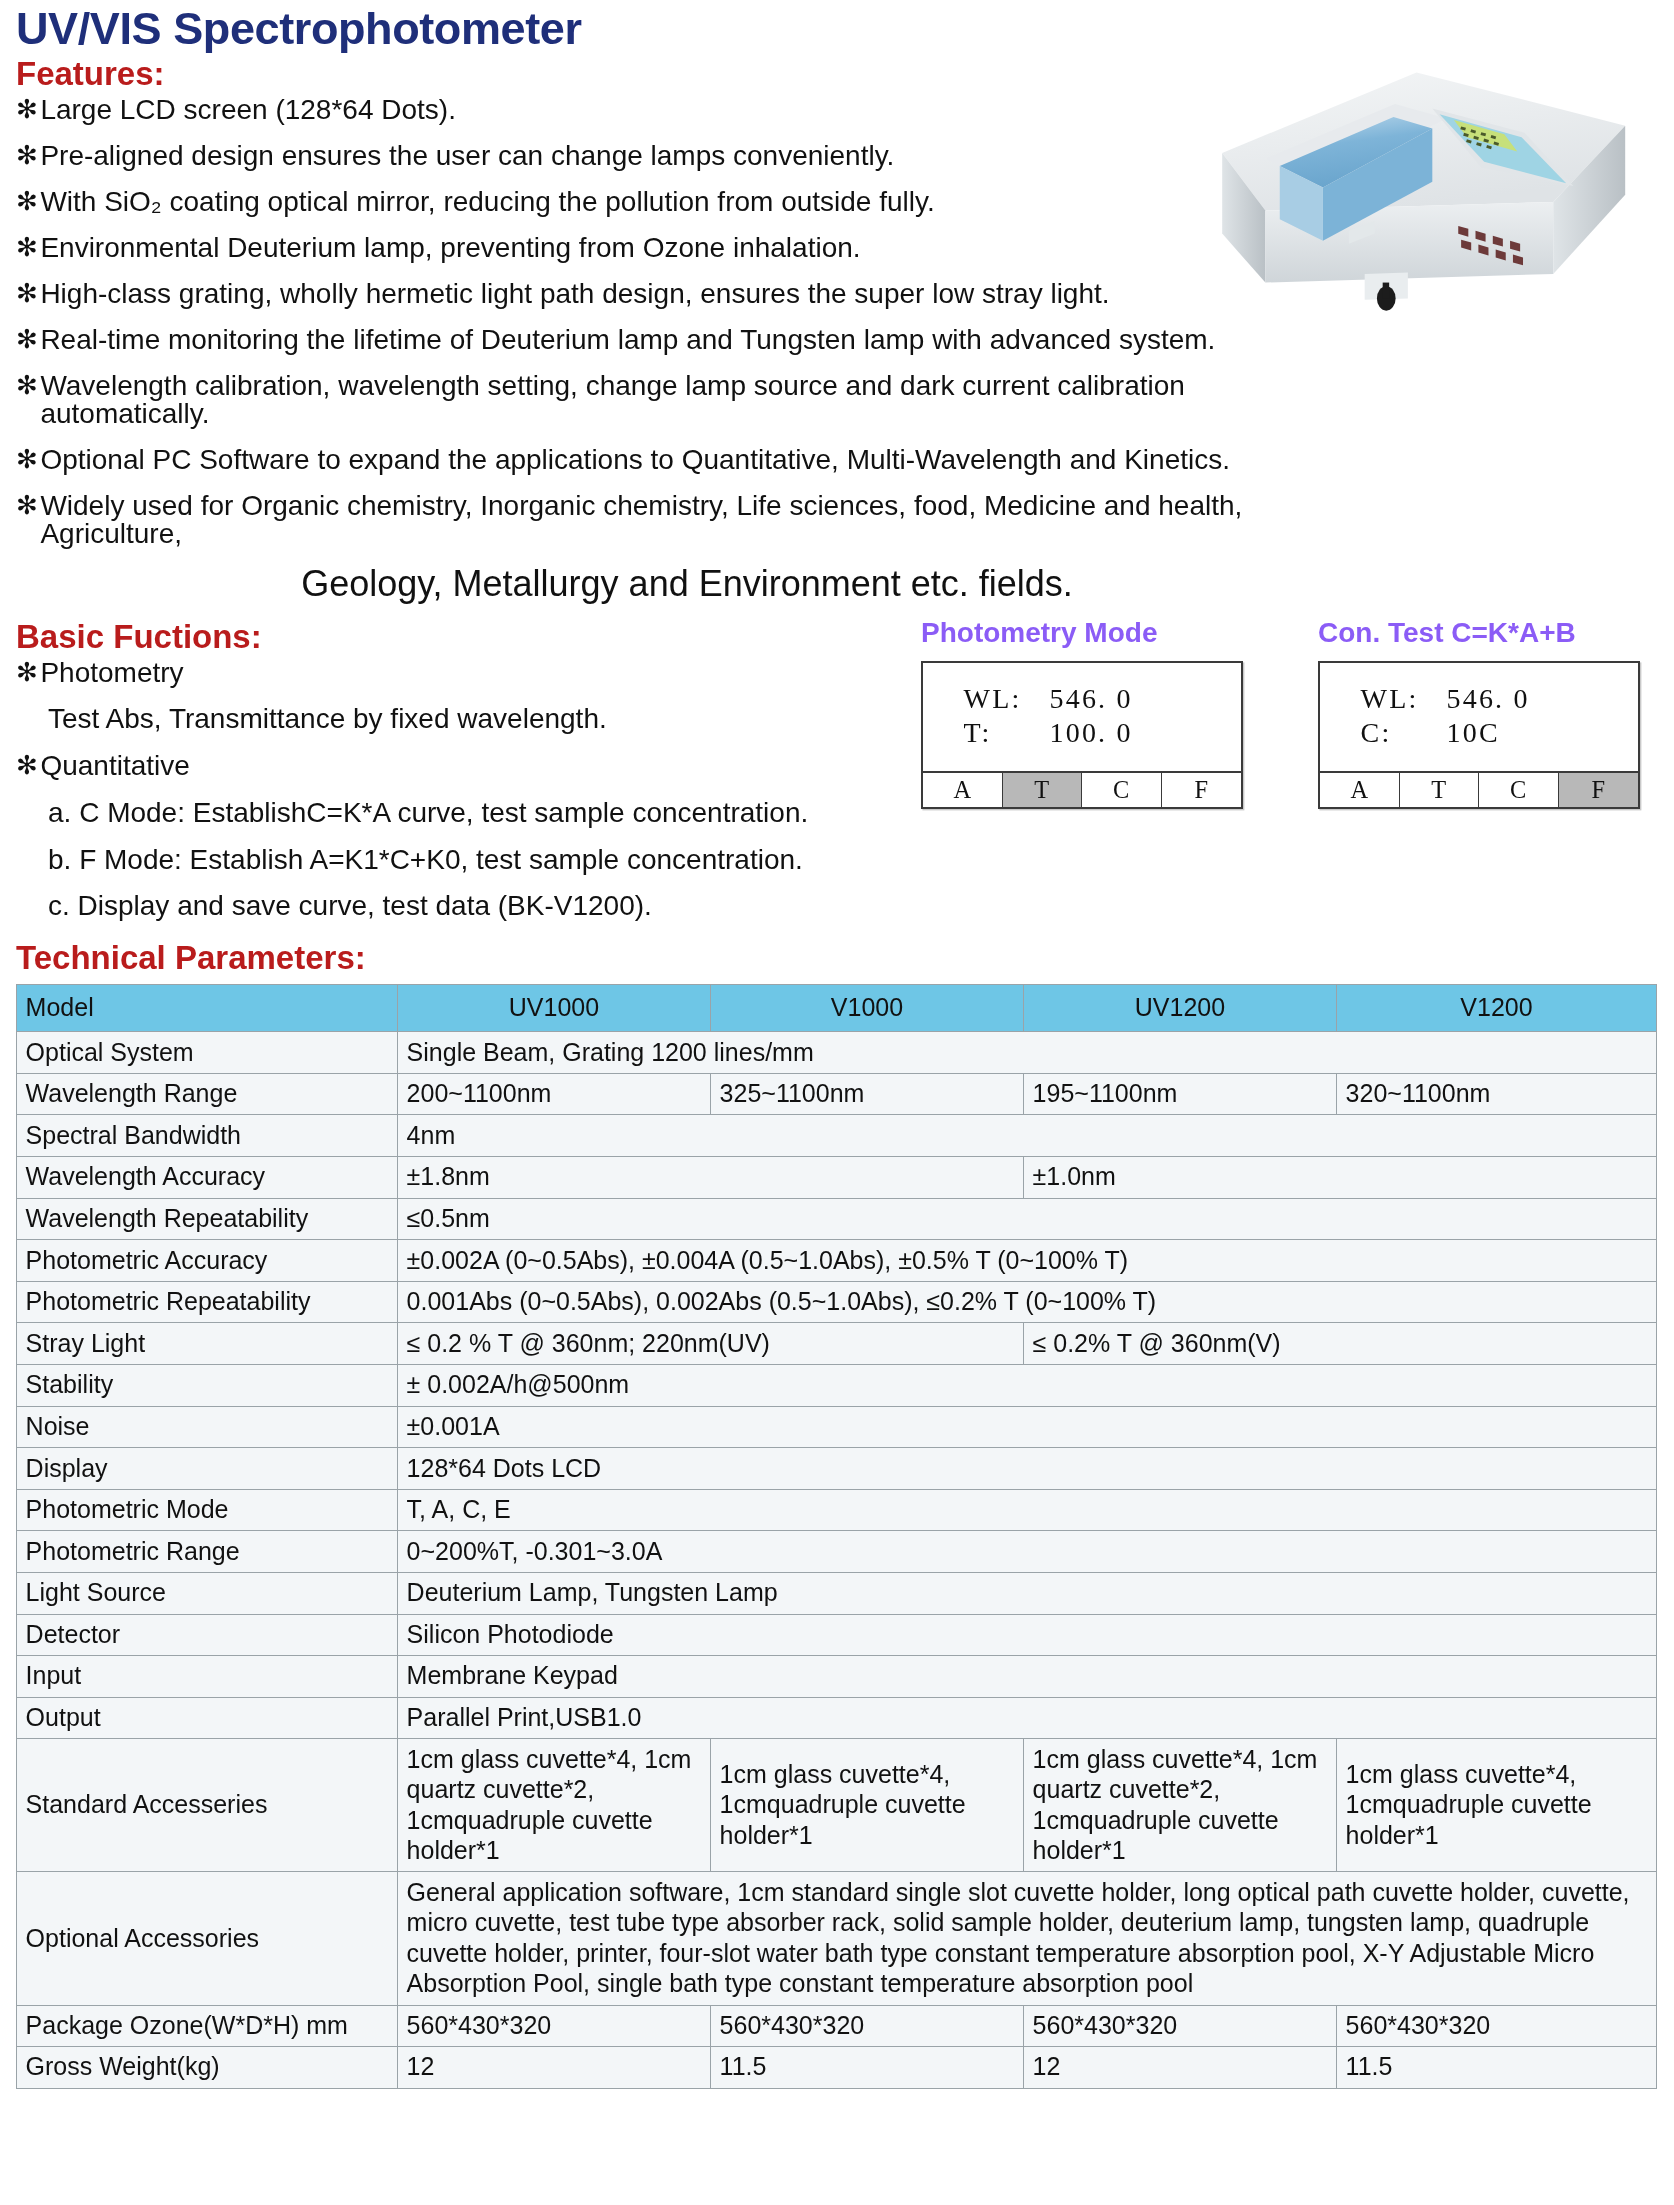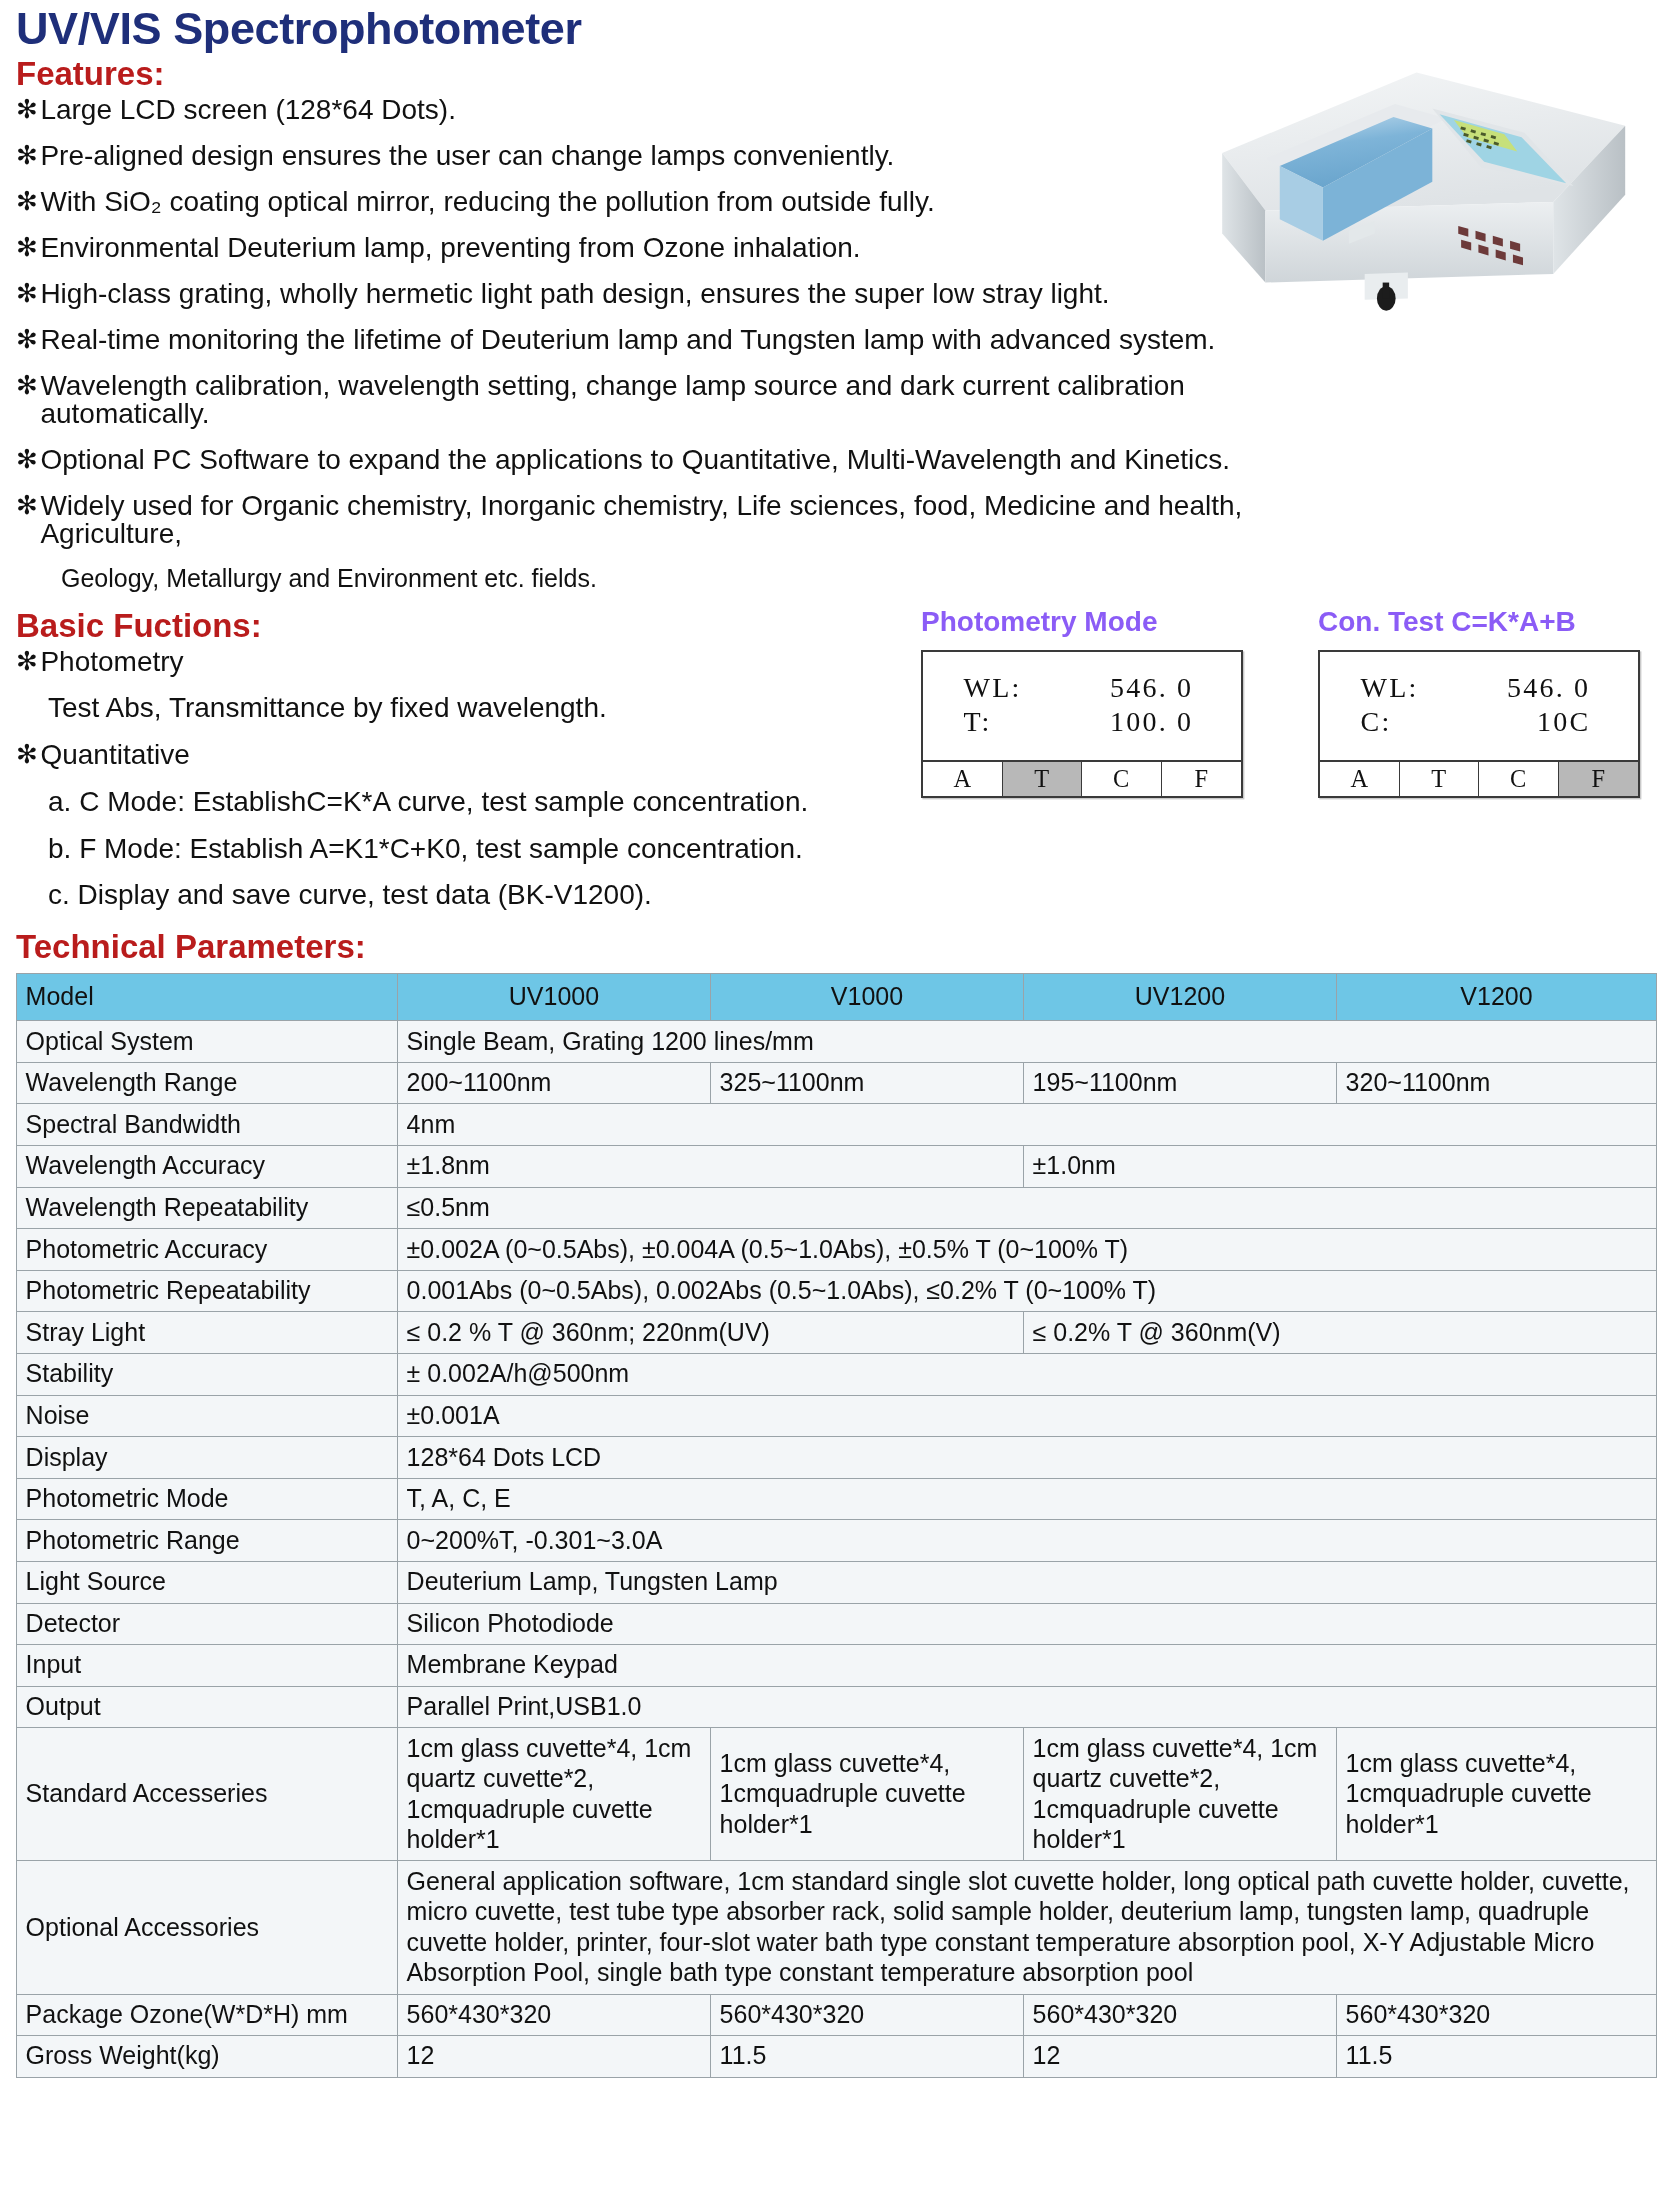--- a/index.html
+++ b/index.html
@@ -51,23 +51,24 @@
     align-items: flex-start;
   }
   .ast {
     flex: 0 0 auto;
     width: 24.4px;
     font-size: 26px;
     line-height: 1.05;
   }
   .feat-text { flex: 1 1 auto; }
   .feat-cont {
-    font-size: 25px;
+    font-size: 36px;
     line-height: 1.0;
     margin: 0 0 16px 45px;
+    text-align: center;
   }
 
   
   .basic-zone {
     position: relative;
     margin-top: 2.9px;
   }
   .bf-left { width: 899px; }
   .bf-line {
     font-size: 28px;
@@ -115,21 +116,21 @@
   }
   .lcd-row {
     font-family: "Liberation Serif", serif;
     font-size: 28px;
     letter-spacing: 2.2px;
     line-height: 1.22;
     display: flex;
     width: 237px;
   }
   .lcd-key { width: 86px; }
-  .lcd-val { flex: 1; text-align: right; padding-right: 7.2px; }
+  .lcd-val { flex: 1; padding-right: 7.2px; }
   .lcd-tabs {
     display: flex;
     border-top: 2.2px solid #3a3a3a;
   }
   .lcd-tab {
     flex: 1 1 25%;
     text-align: center;
     font-family: "Liberation Serif", serif;
     font-size: 24.4px;
     line-height: 1.15;

